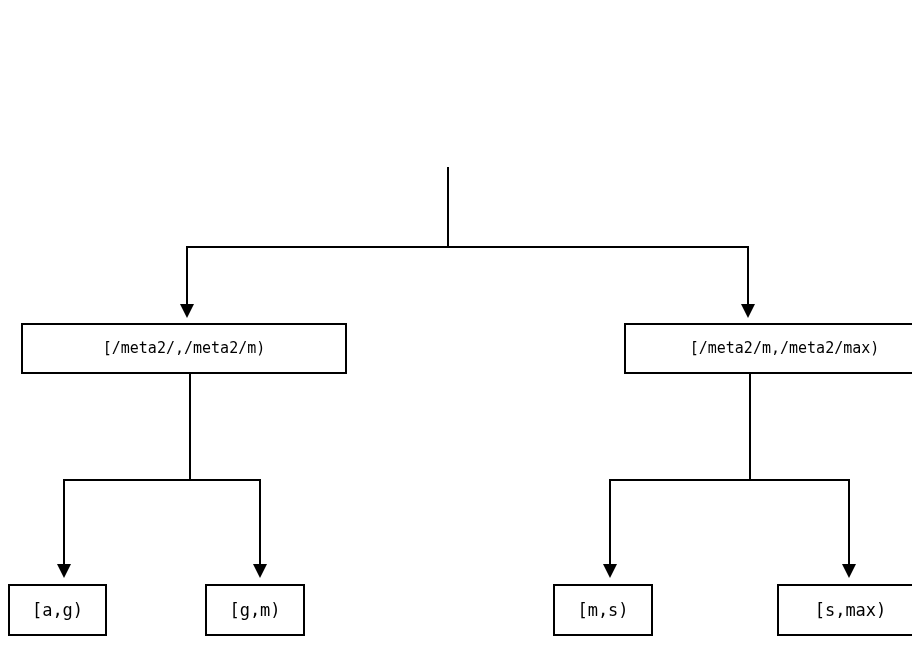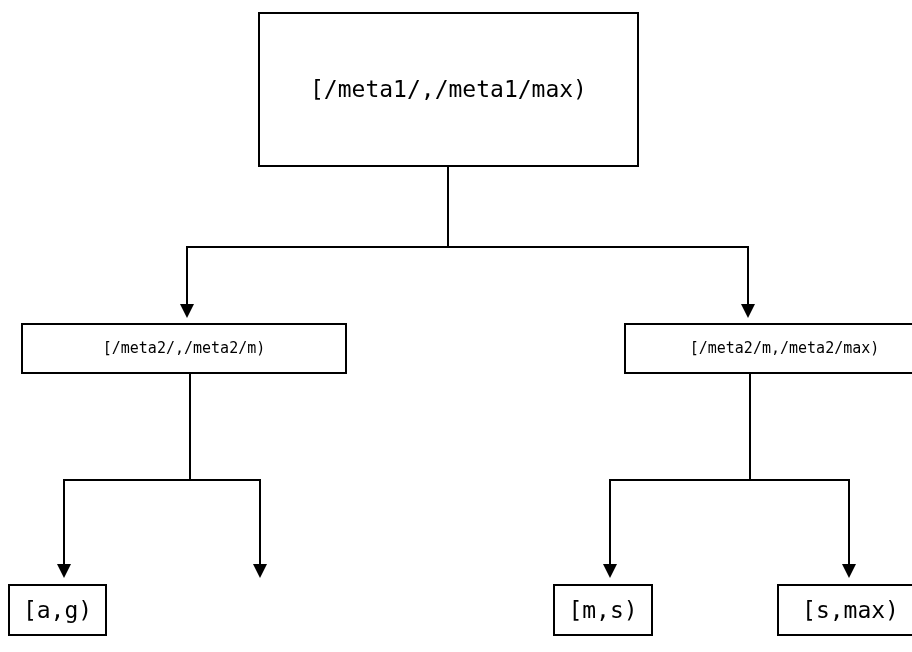--- a/index.html
+++ b/index.html
@@ -28,21 +28,21 @@
     white-space: nowrap;
     letter-spacing: 0;
   }
   .node-label {
     font-family: "DejaVu Sans Mono", "Liberation Mono", monospace;
     color: #000000;
     line-height: 1;
   }
   .node-root .node-label { font-size: 23px; }
   .node-mid  .node-label { font-size: 15px; }
-  .node-leaf .node-label { font-size: 23px; }
+  .node-leaf .node-label { font-size: 17px; }
 
   .edge-v {
     position: absolute;
     width: 0;
     border-left: 2px solid #000000;
   }
   .edge-h {
     position: absolute;
     height: 0;
     border-top: 2px solid #000000;
@@ -54,23 +54,20 @@
     border-left: 7px solid transparent;
     border-right: 7px solid transparent;
     border-top: 14px solid #000000;
   }
 </style>
 </head>
 <body>
 
 <div id="canvas">
 
-  <div class="node node-root" style="left:258px; top:12px; width:381px; height:155px;">
-    <span class="node-label">[/meta1/,/meta1/max)</span>
-  </div>
 
   <div class="edge-v" style="left:447px; top:167px; height:81px;"></div>
 
   <div class="edge-h" style="left:186px; top:246px; width:563px;"></div>
 
   <div class="edge-v" style="left:186px; top:246px; height:58px;"></div>
   <div class="arrow-head" style="left:180px; top:304px;"></div>
 
   <div class="edge-v" style="left:747px; top:246px; height:58px;"></div>
   <div class="arrow-head" style="left:741px; top:304px;"></div>
@@ -94,20 +91,23 @@
   <div class="edge-h" style="left:609px; top:479px; width:241px;"></div>
   <div class="edge-v" style="left:609px; top:479px; height:85px;"></div>
   <div class="arrow-head" style="left:603px; top:564px;"></div>
   <div class="edge-v" style="left:848px; top:479px; height:85px;"></div>
   <div class="arrow-head" style="left:842px; top:564px;"></div>
 
   <div class="node node-leaf" style="left:8px; top:584px; width:99px; height:52px;">
     <span class="node-label">[a,g)</span>
   </div>
 
+  <div class="node node-leaf" style="left:205px; top:584px; width:100px; height:52px;">
+    <span class="node-label">[g,m)</span>
+  </div>
 
   <div class="node node-leaf" style="left:553px; top:584px; width:100px; height:52px;">
     <span class="node-label">[m,s)</span>
   </div>
 
   <div class="node node-leaf" style="left:777px; top:584px; width:147px; height:52px;">
     <span class="node-label">[s,max)</span>
   </div>
 
 </div>

